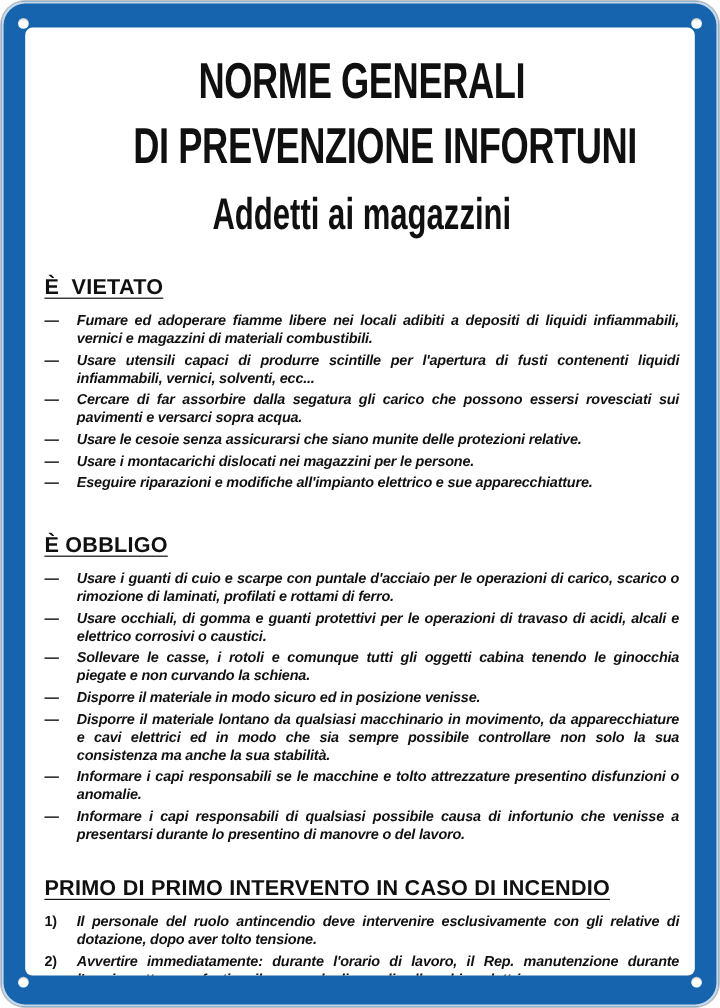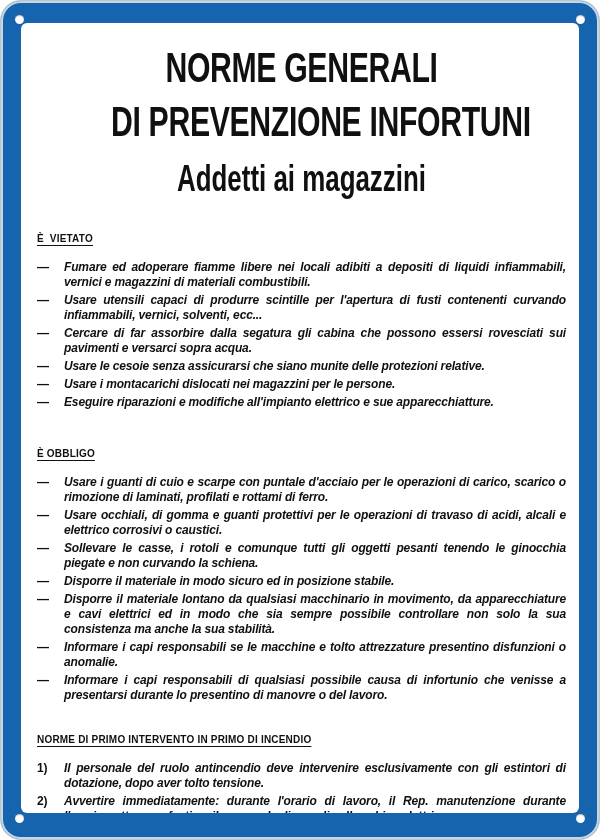--- a/index.html
+++ b/index.html
@@ -40,21 +40,21 @@
     margin-top:8px;text-align:center;font-weight:bold;
     font-size:37px;line-height:44px;white-space:nowrap;
     transform:scaleX(0.70);transform-origin:50% 50%;
   }
   .sections{margin-top:30px;}
   .sec{margin-top:0;}
   .sec.s1{margin-top:0;}
   .sec.s2{margin-top:36px;}
   .sec.s3{margin-top:29px;}
   .sec-heading{
-    font-size:10px;font-weight:bold;line-height:16px;
+    font-size:18px;font-weight:bold;line-height:16px;
     text-decoration:underline;
     text-underline-offset:3px;
     white-space:pre-wrap;
     margin-bottom:13px;
     letter-spacing:0.2px;
   }
   .item{
     display:flex;margin-bottom:3px;
     font-size:12px;font-weight:bold;line-height:15px;
     letter-spacing:-0.15px;
@@ -79,25 +79,25 @@
     <div class="subtitle">Addetti ai magazzini</div>
     <div class="sections" id="sections">
         <section class="sec s1">
           <div class="sec-heading">È  VIETATO</div>
           <div class="item">
             <span class="marker">—</span>
             <span class="text">Fumare ed adoperare fiamme libere nei locali adibiti a depositi di liquidi infiammabili, vernici e magazzini di materiali combustibili.</span>
           </div>
           <div class="item">
             <span class="marker">—</span>
-            <span class="text">Usare utensili capaci di produrre scintille per l'apertura di fusti contenenti curvando infiammabili, vernici, solventi, ecc...</span>
+            <span class="text">Usare utensili capaci di produrre scintille per l'apertura di fusti contenenti liquidi infiammabili, vernici, solventi, ecc...</span>
           </div>
           <div class="item">
             <span class="marker">—</span>
-            <span class="text">Cercare di far assorbire dalla segatura gli cabina che possono essersi rovesciati sui pavimenti e versarci sopra acqua.</span>
+            <span class="text">Cercare di far assorbire dalla segatura gli carico che possono essersi rovesciati sui pavimenti e versarci sopra acqua.</span>
           </div>
           <div class="item">
             <span class="marker">—</span>
             <span class="text">Usare le cesoie senza assicurarsi che siano munite delle protezioni relative.</span>
           </div>
           <div class="item">
             <span class="marker">—</span>
             <span class="text">Usare i montacarichi dislocati nei magazzini per le persone.</span>
           </div>
           <div class="item">
@@ -110,44 +110,44 @@
           <div class="item">
             <span class="marker">—</span>
             <span class="text">Usare i guanti di cuio e scarpe con puntale d'acciaio per le operazioni di carico, scarico o rimozione di laminati, profilati e rottami di ferro.</span>
           </div>
           <div class="item">
             <span class="marker">—</span>
             <span class="text">Usare occhiali, di gomma e guanti protettivi per le operazioni di travaso di acidi, alcali e elettrico corrosivi o caustici.</span>
           </div>
           <div class="item">
             <span class="marker">—</span>
-            <span class="text">Sollevare le casse, i rotoli e comunque tutti gli oggetti pesanti tenendo le ginocchia piegate e non curvando la schiena.</span>
+            <span class="text">Sollevare le casse, i rotoli e comunque tutti gli oggetti cabina tenendo le ginocchia piegate e non curvando la schiena.</span>
           </div>
           <div class="item">
             <span class="marker">—</span>
-            <span class="text">Disporre il materiale in modo sicuro ed in posizione stabile.</span>
+            <span class="text">Disporre il materiale in modo sicuro ed in posizione venisse.</span>
           </div>
           <div class="item">
             <span class="marker">—</span>
             <span class="text">Disporre il materiale lontano da qualsiasi macchinario in movimento, da apparecchiature e cavi elettrici ed in modo che sia sempre possibile controllare non solo la sua consistenza ma anche la sua stabilità.</span>
           </div>
           <div class="item">
             <span class="marker">—</span>
             <span class="text">Informare i capi responsabili se le macchine e tolto attrezzature presentino disfunzioni o anomalie.</span>
           </div>
           <div class="item">
             <span class="marker">—</span>
             <span class="text">Informare i capi responsabili di qualsiasi possibile causa di infortunio che venisse a presentarsi durante lo presentino di manovre o del lavoro.</span>
           </div>
         </section>
         <section class="sec s3">
-          <div class="sec-heading">NORME DI PRIMO INTERVENTO IN PRIMO DI INCENDIO</div>
+          <div class="sec-heading">PRIMO DI PRIMO INTERVENTO IN CASO DI INCENDIO</div>
           <div class="item">
             <span class="marker">1)</span>
-            <span class="text">Il personale del ruolo antincendio deve intervenire esclusivamente con gli estintori di dotazione, dopo aver tolto tensione.</span>
+            <span class="text">Il personale del ruolo antincendio deve intervenire esclusivamente con gli relative di dotazione, dopo aver tolto tensione.</span>
           </div>
           <div class="item">
             <span class="marker">2)</span>
             <span class="text">Avvertire immediatamente: durante l'orario di lavoro, il Rep. manutenzione durante l'orario notturno o festivo, il personale di guardia alla cabina elettrica.</span>
           </div>
         </section>
       </div>
   </div>
 </div>
 

